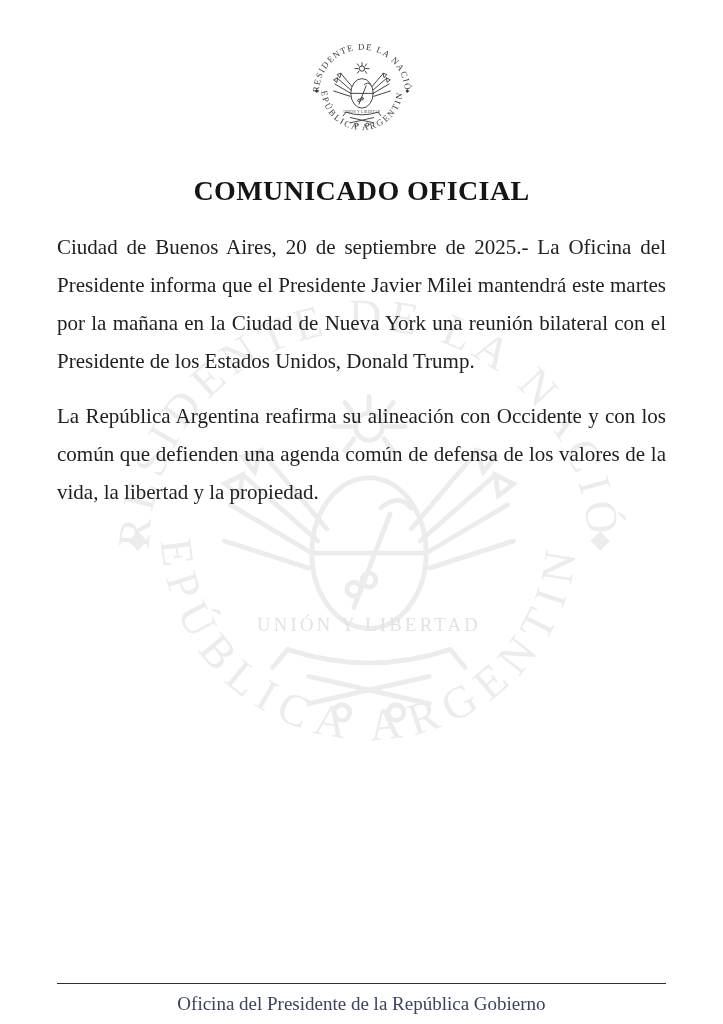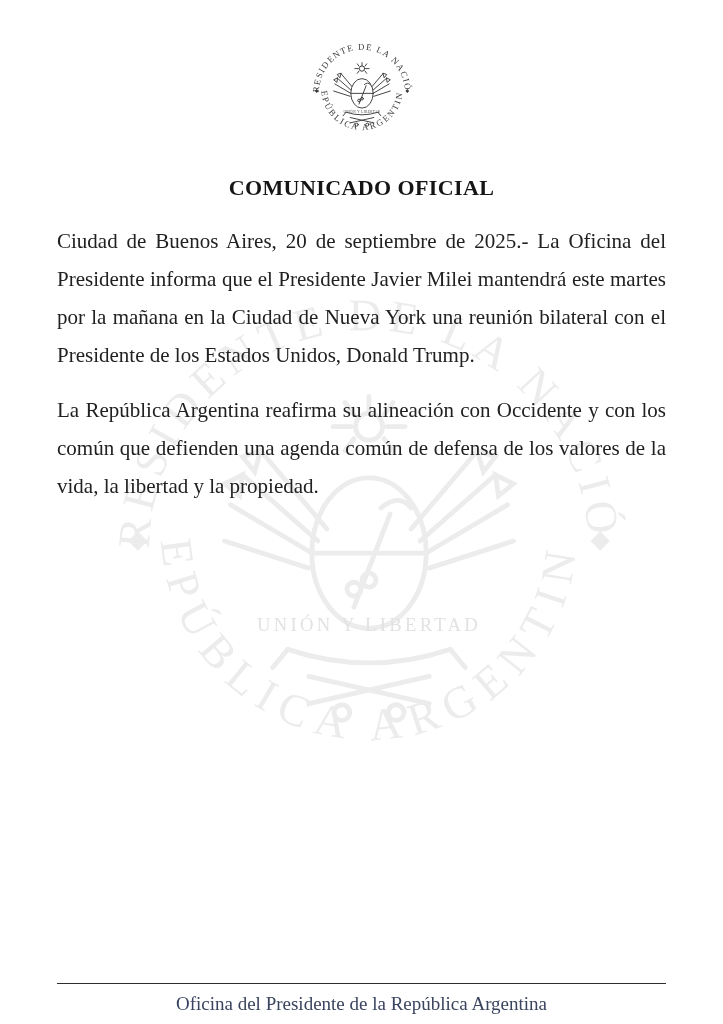--- a/index.html
+++ b/index.html
@@ -52,21 +52,21 @@
     font-family: "Liberation Serif", serif;
     font-size: 5.5px;
     fill: #3a3a3a;
     text-anchor: middle;
     letter-spacing: 0.8px;
   }
 
   
   .title {
     margin: 25px 0 0 0;
-    font-size: 22px;
+    font-size: 28px;
     font-weight: bold;
     letter-spacing: 0.4px;
     color: #151515;
     text-align: center;
     font-family: "Liberation Serif", "DejaVu Serif", serif;
   }
 
   
   .body-text {
     position: relative;
@@ -211,16 +211,16 @@
     </svg>
     <h1 class="title">COMUNICADO OFICIAL</h1>
   </header>
 
   <main class="body-text">
     <p>Ciudad de Buenos Aires, 20 de septiembre de 2025.- La Oficina del Presidente informa que el Presidente Javier Milei mantendrá este martes por la mañana en la Ciudad de Nueva York una reunión bilateral con el Presidente de los Estados Unidos, Donald Trump.</p>
     <p>La República Argentina reafirma su alineación con Occidente y con los común que defienden una agenda común de defensa de los valores de la vida, la libertad y la propiedad.</p>
   </main>
 
   <footer class="footer">
-    <div class="footer-text">Oficina del Presidente de la República Argentina</div>
+    <div class="footer-text">Oficina del Presidente de la República Gobierno</div>
   </footer>
 
 </div>
 
 </body></html>

